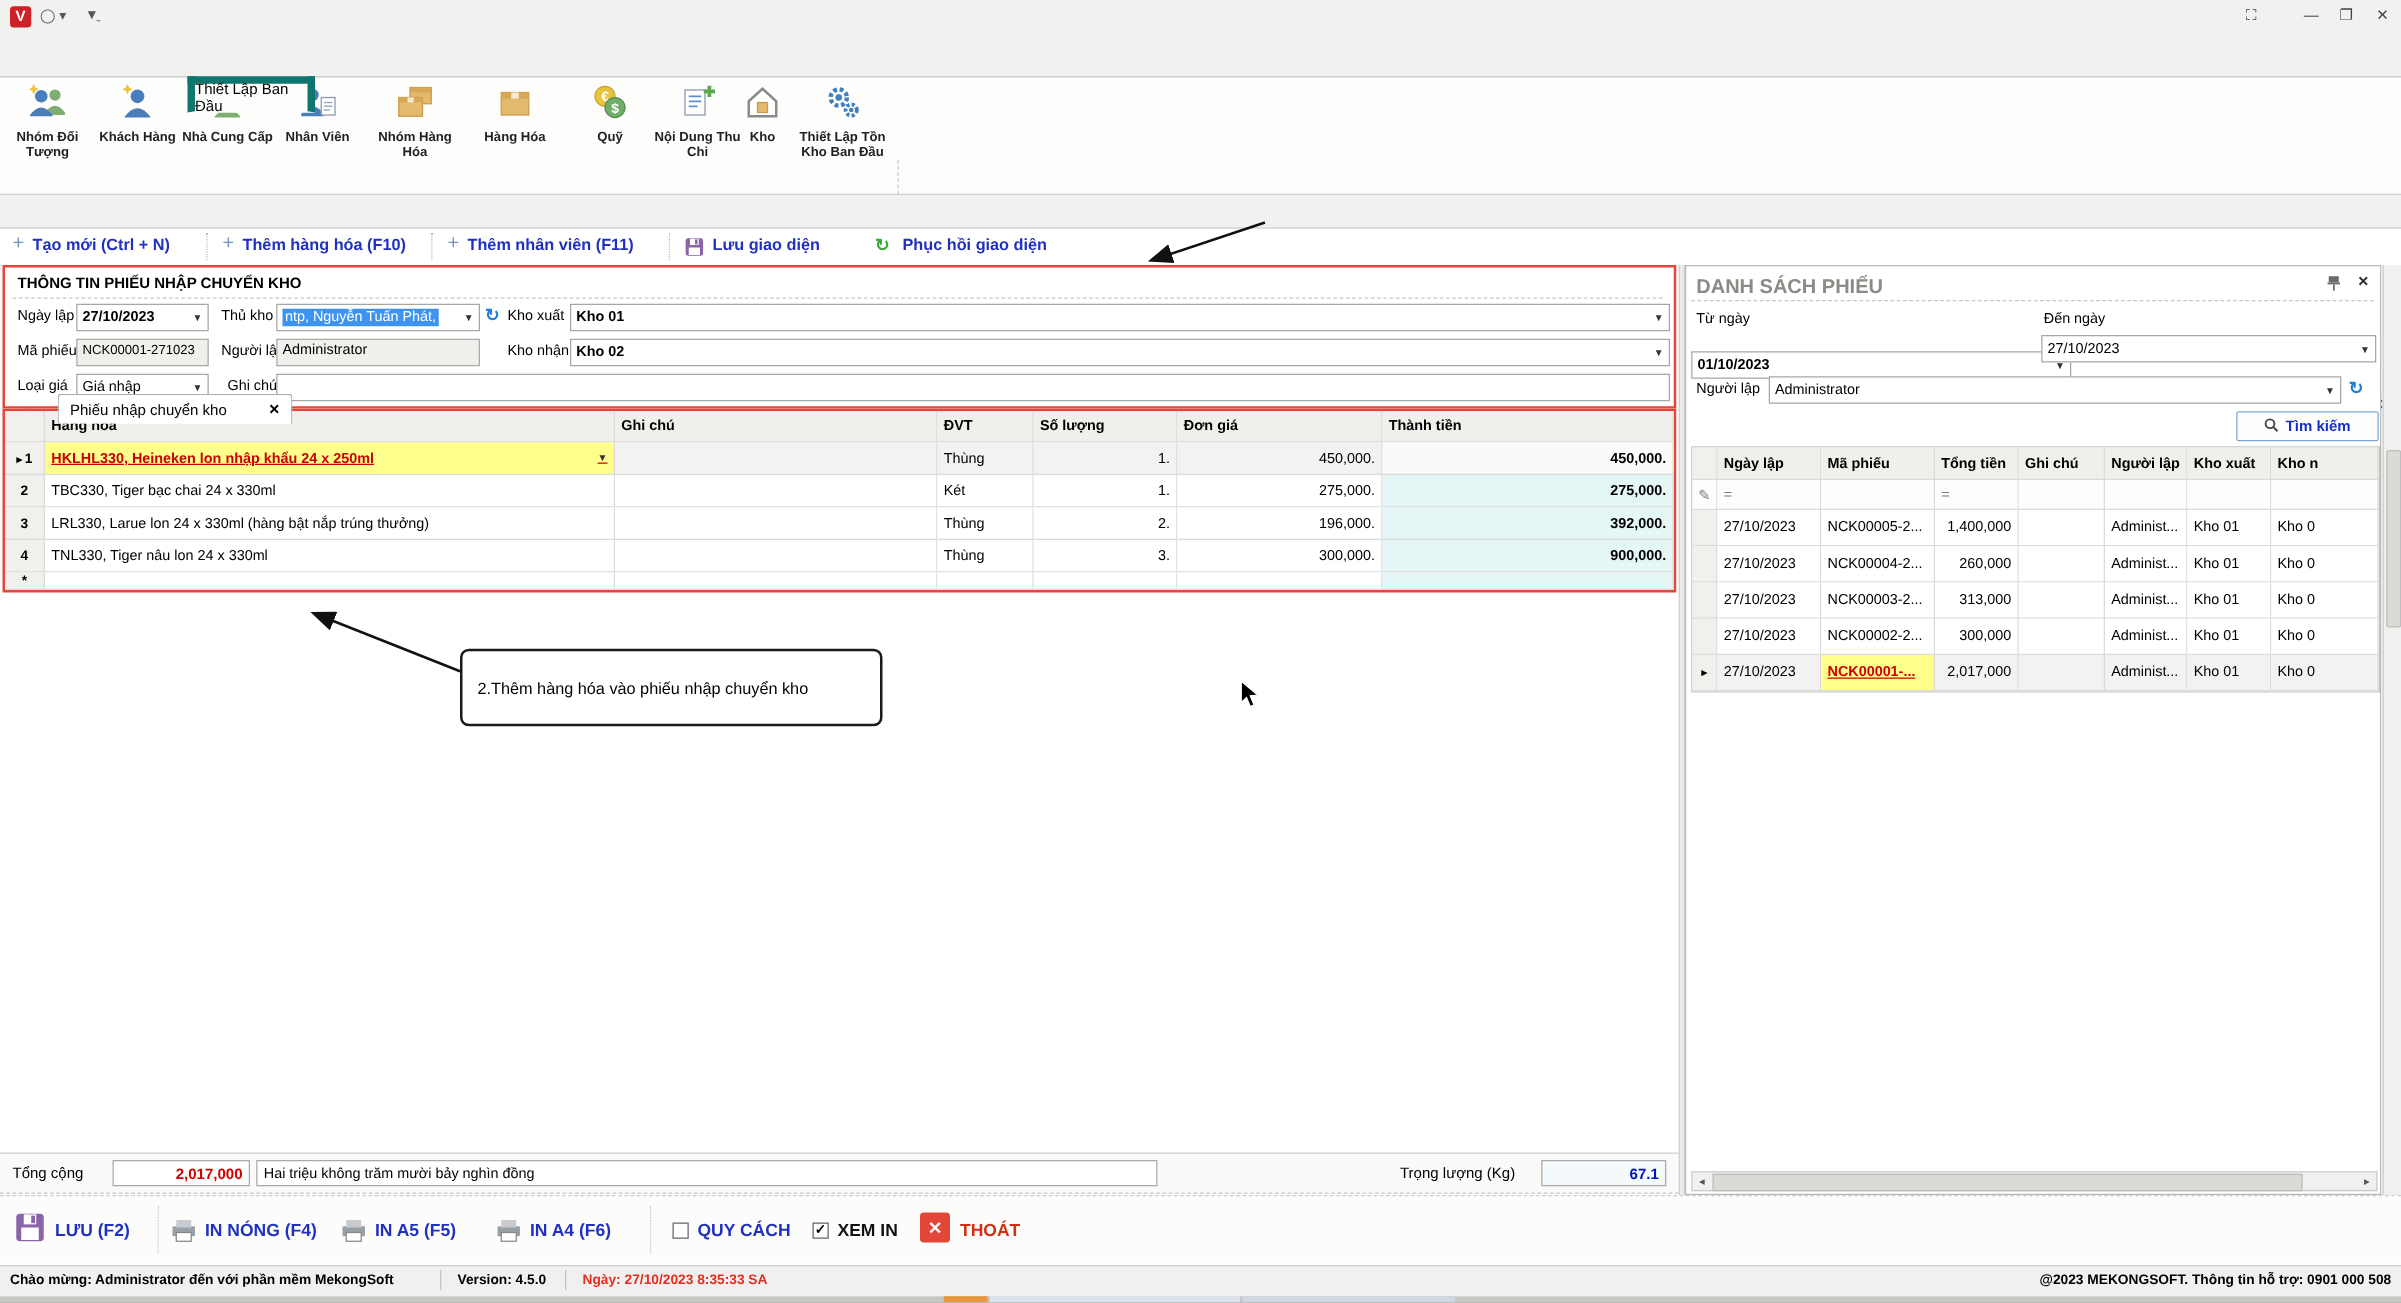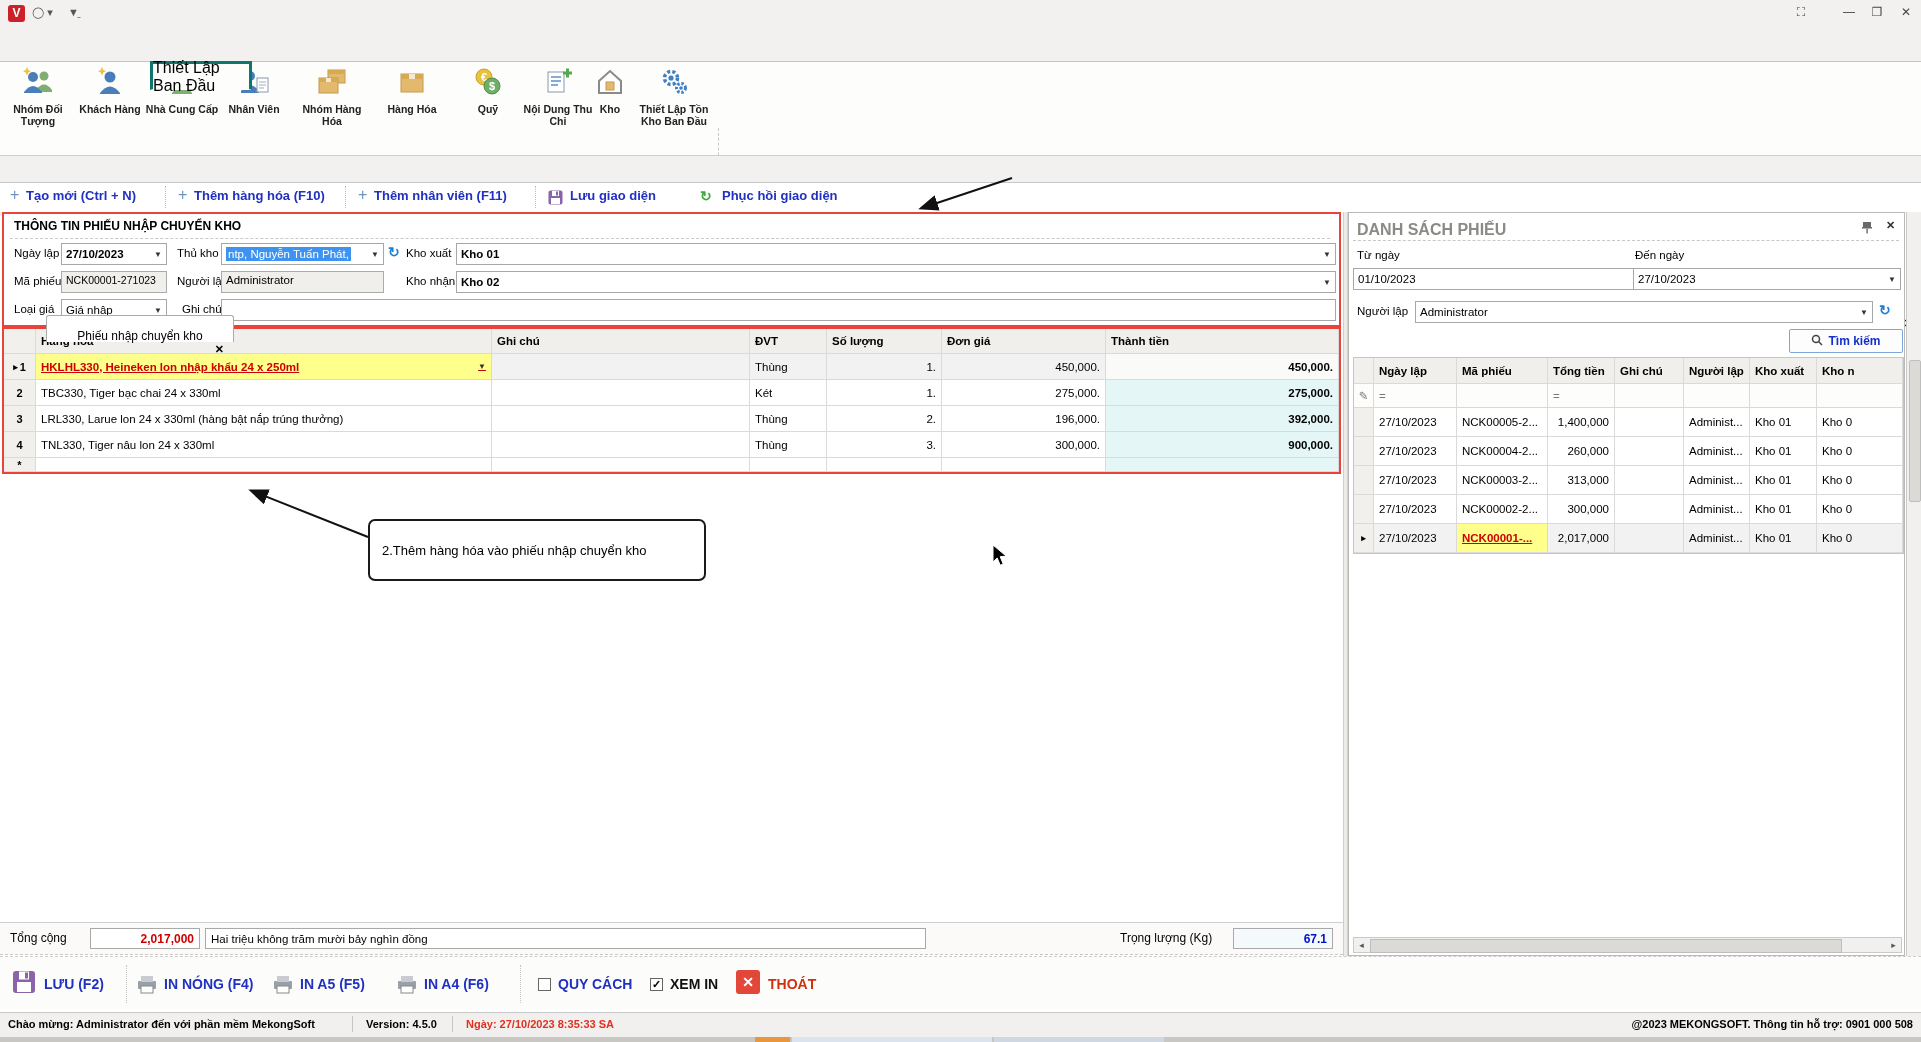--- a/index.html
+++ b/index.html
@@ -7,33 +7,33 @@
   .abs{position:absolute;}
   .b{font-weight:bold;}
   .hatch{background-image:repeating-linear-gradient(135deg,rgba(120,110,100,.07) 0 1px,transparent 1px 4px);}
   
   .titlebar{left:0;top:0;width:1921px;height:28px;background:#f3f1ef;}
   .win-title{left:0;right:0;top:6px;text-align:center;font-size:12px;font-weight:bold;}
   .logo{left:8px;top:5px;width:17px;height:17px;background:#cc2127;border-radius:3px;color:#fff;font-size:12px;font-weight:bold;text-align:center;line-height:17px;}
   .qat{top:6px;font-size:11px;color:#555;}
   .winbtn{top:5px;font-size:12px;color:#444;width:22px;text-align:center;cursor:default;}
   .tabrow{left:0;top:28px;width:1921px;height:34px;background:#f3f1ef;}
-  .rtab{top:36px;height:25px;background:#fcfcfb;border:3px solid #0f766e;font-size:16px;display:flex;align-items:center;justify-content:center;box-sizing:border-box;}
+  .rtab{top:36px;height:25px;background:#fcfcfb;border:6px solid #0f766e;font-size:12px;display:flex;align-items:center;justify-content:center;box-sizing:border-box;}
   .rtab.active{top:33px;height:29px;border-bottom:1px solid #fdfdfc;background:#fdfdfc;z-index:3;}
   .menubtn{left:8px;top:36px;width:38px;height:25px;border:1px solid #bcbcbc;background:#f8f7f5;box-sizing:border-box;font-size:11px;color:#555;display:flex;align-items:center;justify-content:center;}
   .ribbon{left:0;top:61px;width:1921px;height:95px;background:#fdfdfc;border-top:1px solid #c4c4c4;border-bottom:1px solid #cfcfcf;box-sizing:border-box;}
   .ritem{top:3px;width:76px;text-align:center;}
   .ritem .ric{display:inline-block;width:34px;height:34px;}
   .ritem .rlb{font-size:10.5px;font-weight:bold;color:#222;line-height:11.5px;margin-top:1px;}
   .groupstrip{left:0;top:133px;width:718px;height:21px;color:#8a8a86;font-size:10.5px;font-weight:bold;text-align:center;line-height:21px;background:#f1efec;}
   .gsep{left:718px;top:66px;width:1px;height:86px;border-left:1px dashed #c9c9c9;}
   .gbtn{left:699px;top:137px;width:13px;height:13px;border:1px solid #a0a0a0;border-radius:50%;font-size:8px;color:#555;text-align:center;line-height:12px;background:#fff;}
   .doctabrow{left:0;top:156px;width:1921px;height:27px;background:#f3f1ef;border-bottom:1px solid #c9c9c9;box-sizing:border-box;}
   .closeall{left:6px;top:160px;width:34px;height:20px;border:1px solid #ababab;background:#f7f5f2;font-size:11px;font-weight:bold;text-align:center;line-height:20px;}
-  .doctab{left:46px;top:159px;width:188px;height:24px;background:#fff;border:1px solid #ababab;border-bottom:none;border-radius:3px 3px 0 0;box-sizing:border-box;display:flex;align-items:center;padding:13px 9px;font-size:12px;z-index:2;flex-direction:column;}
+  .doctab{left:46px;top:159px;width:188px;height:24px;background:#fff;border:1px solid #ababab;border-bottom:none;border-radius:3px 3px 0 0;box-sizing:border-box;display:flex;align-items:center;padding:0 9px;font-size:12px;z-index:2;}
   .doctab .x{margin-left:auto;font-weight:bold;font-size:11px;}
   .toolbar{left:0;top:183px;width:1921px;height:29px;background:#fff;}
   .tbi{top:5px;font-size:13px;font-weight:bold;color:#2030c0;white-space:nowrap;}
   .plus{color:#6f94bd;font-size:16px;font-weight:normal;}
   .tsep{top:3px;height:22px;border-left:1px dotted #bdbdbd;width:0;}
   
   .redbox{border:2px solid #e8443b;box-sizing:border-box;background:#fff;}
   .formbox{left:2px;top:212px;width:1339px;height:115px;}
   .ftitle{left:10px;top:5px;font-size:12px;font-weight:bold;}
   .fdash{left:6px;top:24px;width:1320px;border-top:1px dashed #c8c8c8;}
@@ -372,21 +372,21 @@
       <svg width="12" height="13">
           <rect x="2" y="1" width="8" height="5" fill="#6a6a6a"></rect>
           <rect x="1" y="6" width="10" height="1.5" fill="#6a6a6a"></rect>
           <rect x="5.4" y="7.5" width="1.4" height="5" fill="#6a6a6a"></rect>
         </svg>
     </span>
     <span class="abs" style="left:537px;top:6px;font-weight:bold;font-size:11px;color:#333;">✕</span>
     <div class="abs dashline" style="left:4px;top:27px;width:546px;"></div>
     <span class="abs lbl" style="left:8px;top:36px;">Từ ngày</span>
     <span class="abs lbl" style="left:286px;top:36px;">Đến ngày</span>
-    <div class="abs combo" style="left:4px;top:55px;width:304px;height:22px;">
+    <div class="abs combo" style="left:4px;top:68px;width:304px;height:22px;font-weight:bold;">
       <span>01/10/2023</span>
         <span class="arr">▼</span>
     </div>
     <div class="abs combo" style="left:284px;top:55px;width:268px;height:22px;">
       <span>27/10/2023</span>
         <span class="arr">▼</span>
     </div>
     <span class="abs lbl" style="left:8px;top:92px;">Người lập</span>
     <div class="abs combo" style="left:66px;top:88px;width:458px;height:22px;">
       <span>Administrator</span>

